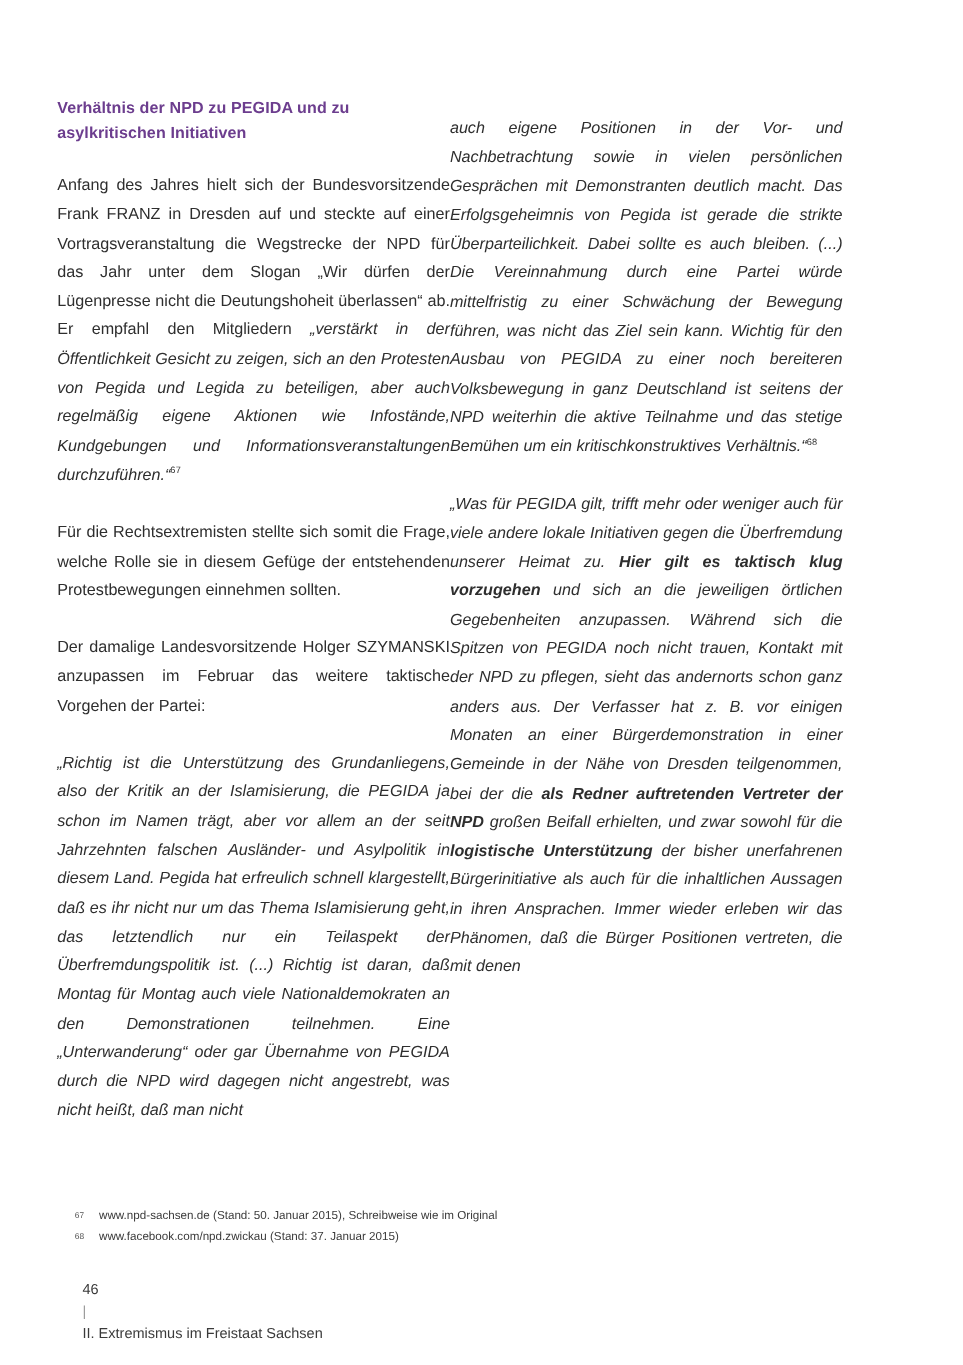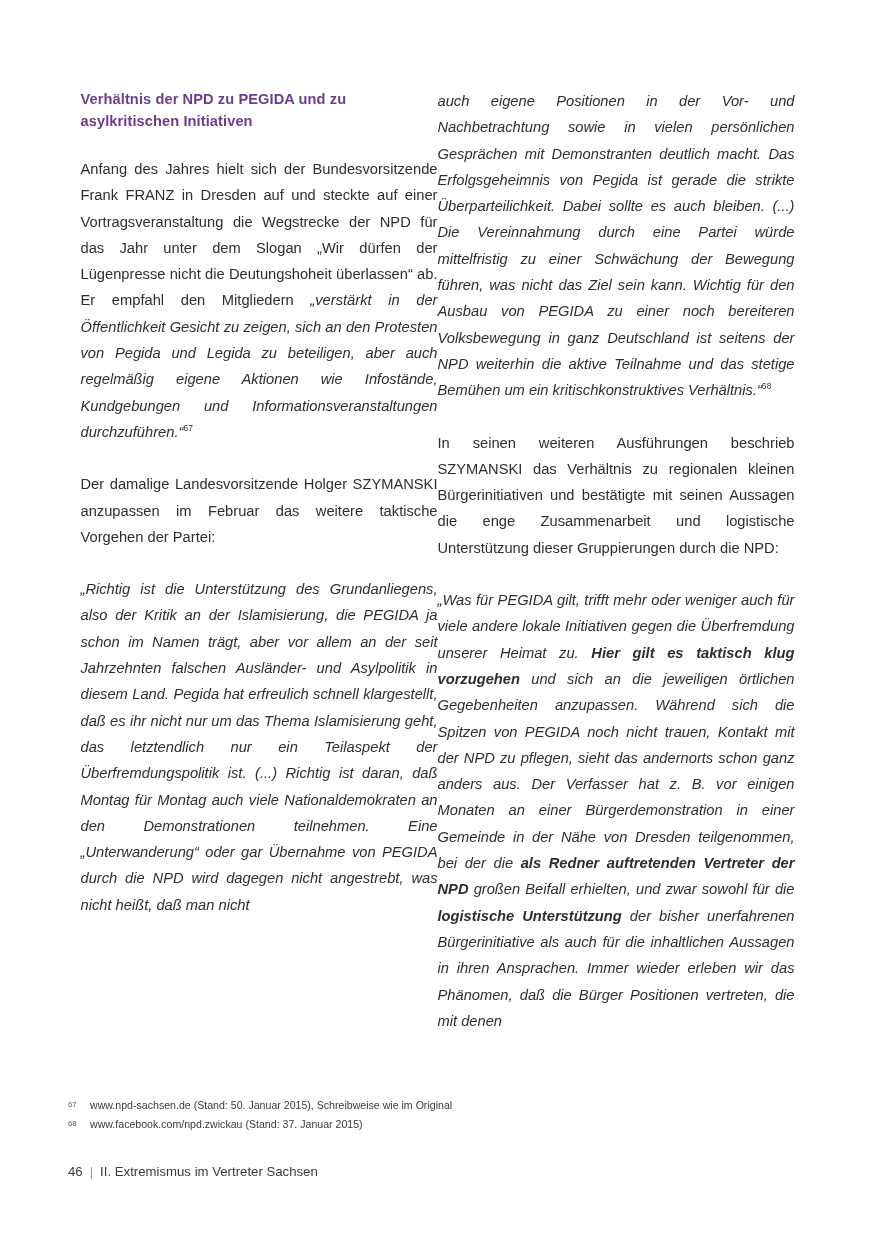--- a/index.html
+++ b/index.html
@@ -20,44 +20,44 @@
     position: absolute;
     left: 0; top: 0;
     width: 875px;
     height: 1241px;
     box-sizing: border-box;
   }
 
   
   .columns {
     position: absolute;
-    left: 68px;
+    left: 52px;
     top: 88px;
     width: 739px;
     height: 1005px;
     display: flex;
-    justify-content: center;
+    justify-content: flex-start;
   }
   .col {
     width: 357px;
   }
 
   h2.section-heading {
     font-size: 14.6px;
     line-height: 22px;
     font-weight: bold;
     color: #6c3d8e;
     margin: 0 0 24px 0;
     letter-spacing: 0.1px;
   }
 
   p.para {
     font-size: 14.7px;
     line-height: 26.3px;
-    margin: 0 0 26px 0;
+    margin: 16px 0 26px 0;
     text-align: justify;
     text-justify: inter-word;
     hyphens: manual;
     color: #2e2e2e;
   }
   p.para:last-child { margin-bottom: 0; }
 
   p.quote {
     font-style: italic;
   }
@@ -104,20 +104,21 @@
   
   .page-footer {
     position: absolute;
     left: 68px;
     top: 1162px;
     font-size: 13.2px;
     line-height: 20px;
     color: #3a3a3a;
     display: flex;
     align-items: baseline;
+    flex-direction: column;
   }
   .page-footer .pg-num { }
   .page-footer .sep {
     color: #9a9a9a;
     margin: 0 7px;
   }
   .page-footer .chapter { }
 </style>
 </head>
 <body>
@@ -125,48 +126,48 @@
 <div class="page">
 
   <div class="columns">
 
     <div class="col">
 
       <h2 class="section-heading">Verhältnis der NPD zu PEGIDA und zu asylkritischen Initiativen</h2>
 
       <p class="para"><span>Anfang des Jahres hielt sich der Bundesvorsitzende Frank FRANZ in Dresden auf und steckte auf einer Vortragsveranstaltung die Wegstrecke der NPD für das Jahr unter dem Slogan „Wir dürfen der Lügenpresse nicht die Deutungshoheit überlassen“ ab. Er empfahl den Mitgliedern </span><em class="quote-inline">„verstärkt in der Öffentlichkeit Gesicht zu zeigen, sich an den Protesten von Pegida und Legida zu beteiligen, aber auch regelmäßig eigene Aktionen wie Infostände, Kundgebungen und Informationsveranstaltungen durchzuführen.“</em><sup class="fn">67</sup></p>
 
+      <p class="para">Für die Rechtsextremisten stellte sich somit die Frage, welche Rolle sie in diesem Gefüge der entstehenden Protestbewegungen einnehmen sollten.</p>
 
       <p class="para">Der damalige Landesvorsitzende Holger SZYMANSKI anzupassen im Februar das weitere taktische Vorgehen der Partei:</p>
 
       <p class="para quote">„Richtig ist die Unterstützung des Grundanliegens, also der Kritik an der Islamisierung, die PEGIDA ja schon im Namen trägt, aber vor allem an der seit Jahrzehnten falschen Ausländer- und Asylpolitik in diesem Land. Pegida hat erfreulich schnell klargestellt, daß es ihr nicht nur um das Thema Islamisierung geht, das letztendlich nur ein Teilaspekt der Überfremdungspolitik ist. (...) Richtig ist daran, daß Montag für Montag auch viele Nationaldemokraten an den Demonstrationen teilnehmen. Eine „Unterwanderung“ oder gar Übernahme von PEGIDA durch die NPD wird dagegen nicht angestrebt, was nicht heißt, daß man nicht</p>
 
     </div>
 
     <div class="col">
 
       <p class="para quote"><span>auch eigene Positionen in der Vor- und Nachbetrachtung sowie in vielen persönlichen Gesprächen mit Demonstranten deutlich macht. Das Erfolgsgeheimnis von Pegida ist gerade die strikte Überparteilichkeit. Dabei sollte es auch bleiben. (...) Die Vereinnahmung durch eine Partei würde mittelfristig zu einer Schwächung der Bewegung führen, was nicht das Ziel sein kann. Wichtig für den Ausbau von PEGIDA zu einer noch bereiteren Volksbewegung in ganz Deutschland ist seitens der NPD weiterhin die aktive Teilnahme und das stetige Bemühen um ein kritischkonstruktives Verhältnis.“</span><sup class="fn">68</sup></p>
 
-      <p class="para">In seinen weiteren Ausführungen beschrieb SZYMANSKI das Verhältnis zu regionalen kleinen Bürgerinitiativen und bestätigte mit seinen Aussagen die enge Zusammenarbeit und logistische Unterstützung dieser Gruppierungen durch die NPD:</p>
 
       <p class="para quote"><span>„Was für PEGIDA gilt, trifft mehr oder weniger auch für viele andere lokale Initiativen gegen die Überfremdung unserer Heimat zu. </span><span class="strong-em">Hier gilt es taktisch klug vorzugehen</span><span> und sich an die jeweiligen örtlichen Gegebenheiten anzupassen. Während sich die Spitzen von PEGIDA noch nicht trauen, Kontakt mit der NPD zu pflegen, sieht das andernorts schon ganz anders aus. Der Verfasser hat z. B. vor einigen Monaten an einer Bürgerdemonstration in einer Gemeinde in der Nähe von Dresden teilgenommen, bei der die </span><span class="strong-em">als Redner auftretenden Vertreter der NPD</span><span> großen Beifall erhielten, und zwar sowohl für die </span><span class="strong-em">logistische Unterstützung</span><span> der bisher unerfahrenen Bürgerinitiative als auch für die inhaltlichen Aussagen in ihren Ansprachen. Immer wieder erleben wir das Phänomen, daß die Bürger Positionen vertreten, die mit denen</span></p>
 
     </div>
   </div>
 
   <div class="footnotes">
     <div class="footnote">
       <span class="fn-num">67</span>
       <span class="fn-text">www.npd-sachsen.de (Stand: 50. Januar 2015), Schreibweise wie im Original</span>
     </div>
     <div class="footnote">
       <span class="fn-num">68</span>
       <span class="fn-text">www.facebook.com/npd.zwickau (Stand: 37. Januar 2015)</span>
     </div>
   </div>
 
   <div class="page-footer">
     <span class="pg-num">46</span>
     <span class="sep">|</span>
-    <span class="chapter">II. Extremismus im Vertreter Sachsen</span>
+    <span class="chapter">II. Extremismus im Freistaat Sachsen</span>
   </div>
 
 </div>
 
 </body></html>

